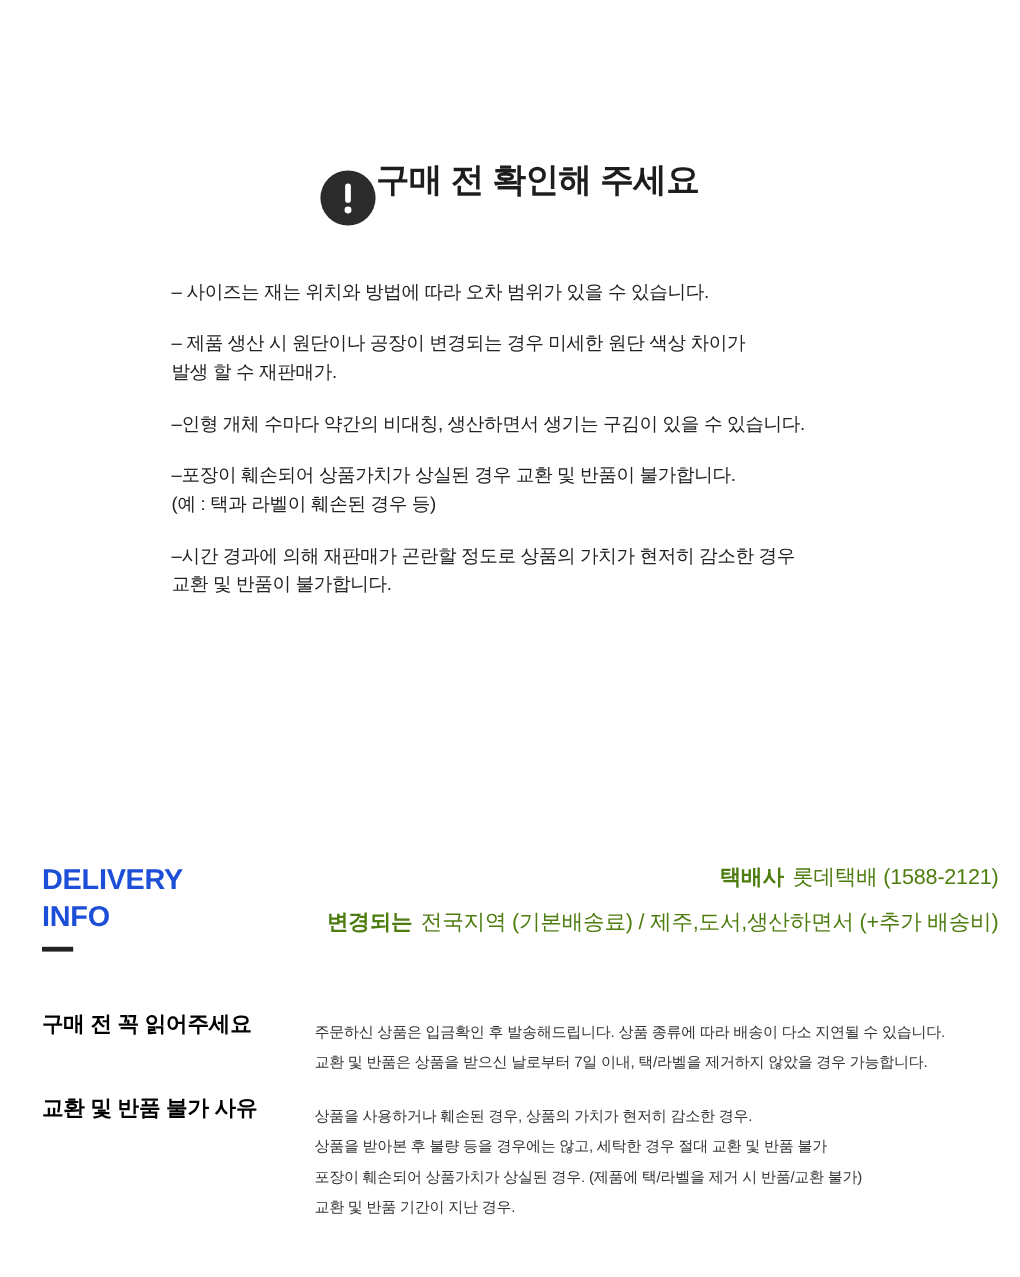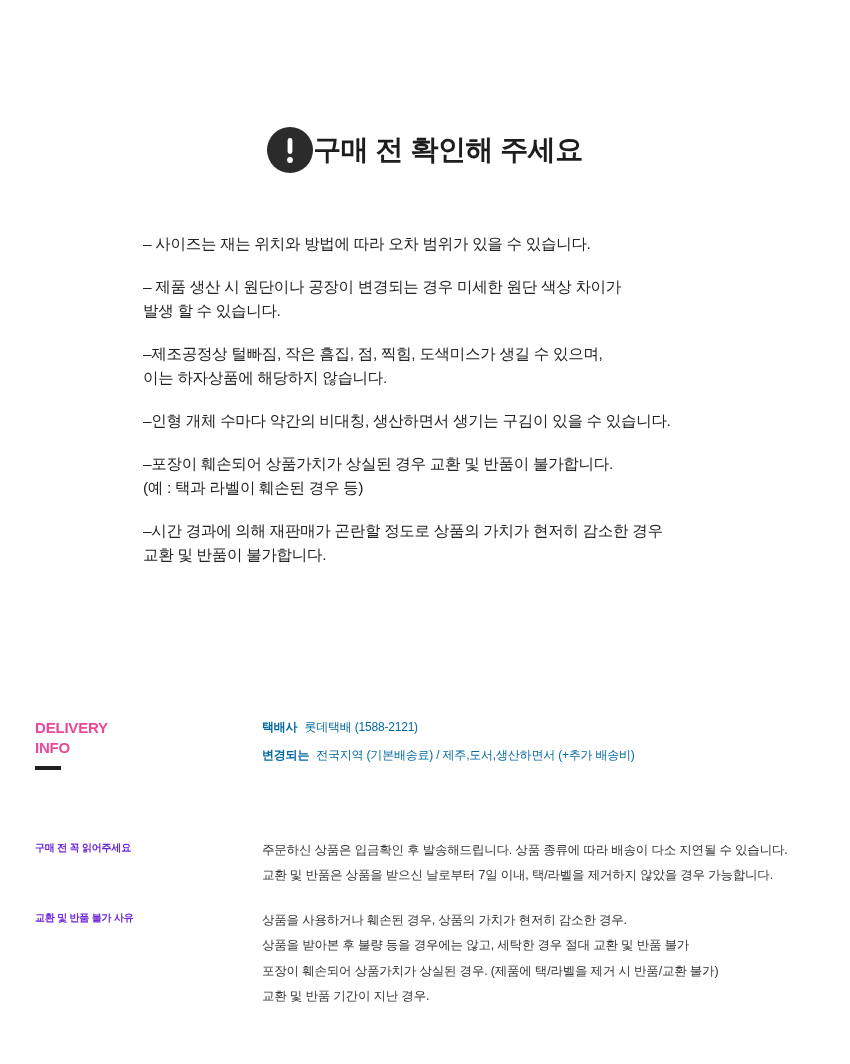--- a/index.html
+++ b/index.html
@@ -15,21 +15,21 @@
     position: relative;
     overflow: hidden;
   }
 
   
   .notice-section {
     padding-top: 112px;
   }
   .notice-header {
     display: flex;
-    align-items: center;
+    align-items: flex-end;
     justify-content: center;
     gap: 0;
   }
   .exclaim-icon {
     width: 46px;
     height: 46px;
     border-radius: 50%;
     background: #2b2b2b;
     display: flex;
     align-items: center;
@@ -67,76 +67,77 @@
     left: 0;
     width: 850px;
   }
   .delivery-title-wrap {
     position: absolute;
     left: 35px;
     top: 0;
     width: 200px;
   }
   .delivery-title {
-    font-size: 15px;
+    font-size: 24px;
     font-weight: bold;
     line-height: 1.3;
     letter-spacing: -0.2px;
-    color: #ec4899;
+    color: #1d4ed8;
     white-space: pre-line;
   }
   .delivery-rule {
     margin-top: 9px;
     width: 26px;
     height: 4px;
     background: #222;
   }
 
   .delivery-rows {
     position: absolute;
     left: 262px;
     top: 0;
     width: 570px;
   }
   .delivery-row {
-    font-size: 12px;
+    font-size: 18px;
     line-height: 1.55;
     margin-bottom: 9px;
-    color: #0369a1;
-    letter-spacing: -0.2px;
+    color: #4d7c0f;
+    letter-spacing: -0.2px;
+    text-align: right;
   }
   .delivery-row .lbl {
     font-weight: bold;
     margin-right: 7px;
   }
 
   
   .policy-block {
     position: absolute;
     left: 0;
     width: 850px;
   }
   .policy-block.block-1 { top: 840px; }
   .policy-block.block-2 { top: 910px; }
 
   .policy-heading {
     position: absolute;
     left: 35px;
     top: 0;
     width: 215px;
-    font-size: 10px;
-    font-weight: bold;
-    color: #6d28d9;
+    font-size: 18px;
+    font-weight: bold;
+    color: #000000;
     letter-spacing: -0.2px;
     line-height: 1.5;
   }
   .policy-lines {
     position: absolute;
     left: 262px;
-    top: 0;
+    top: 10px;
     width: 575px;
   }
   .policy-lines p {
     margin: 0 0 5px 0;
     font-size: 12.5px;
     line-height: 1.62;
     color: #333;
     letter-spacing: -0.2px;
   }
 </style>
@@ -150,23 +151,21 @@
         <rect x="20.6" y="11" width="4.8" height="16" rx="2.4" fill="#ffffff"></rect>
         <circle cx="23" cy="33" r="2.9" fill="#ffffff"></circle>
       </svg>
     </span>
     <h1 class="notice-title">구매 전 확인해 주세요</h1>
   </div>
 
   <ul class="notice-list">
     <li>– 사이즈는 재는 위치와 방법에 따라 오차 범위가 있을 수 있습니다.</li>
     <li>– 제품 생산 시 원단이나 공장이 변경되는 경우 미세한 원단 색상 차이가
-   발생 할 수 있습니다.</li>
-    <li>–제조공정상 털빠짐, 작은 흠집, 점, 찍힘, 도색미스가 생길 수 있으며,
-  이는 하자상품에 해당하지 않습니다.</li>
+   발생 할 수 재판매가.</li>
     <li>–인형 개체 수마다 약간의 비대칭, 생산하면서 생기는 구김이 있을 수 있습니다.</li>
     <li>–포장이 훼손되어 상품가치가 상실된 경우 교환 및 반품이 불가합니다.
   (예 : 택과 라벨이 훼손된 경우 등)</li>
     <li>–시간 경과에 의해 재판매가 곤란할 정도로 상품의 가치가 현저히 감소한 경우
   교환 및 반품이 불가합니다.</li>
   </ul>
 </section>
 
 <section class="delivery-section">
   <div class="delivery-title-wrap">

